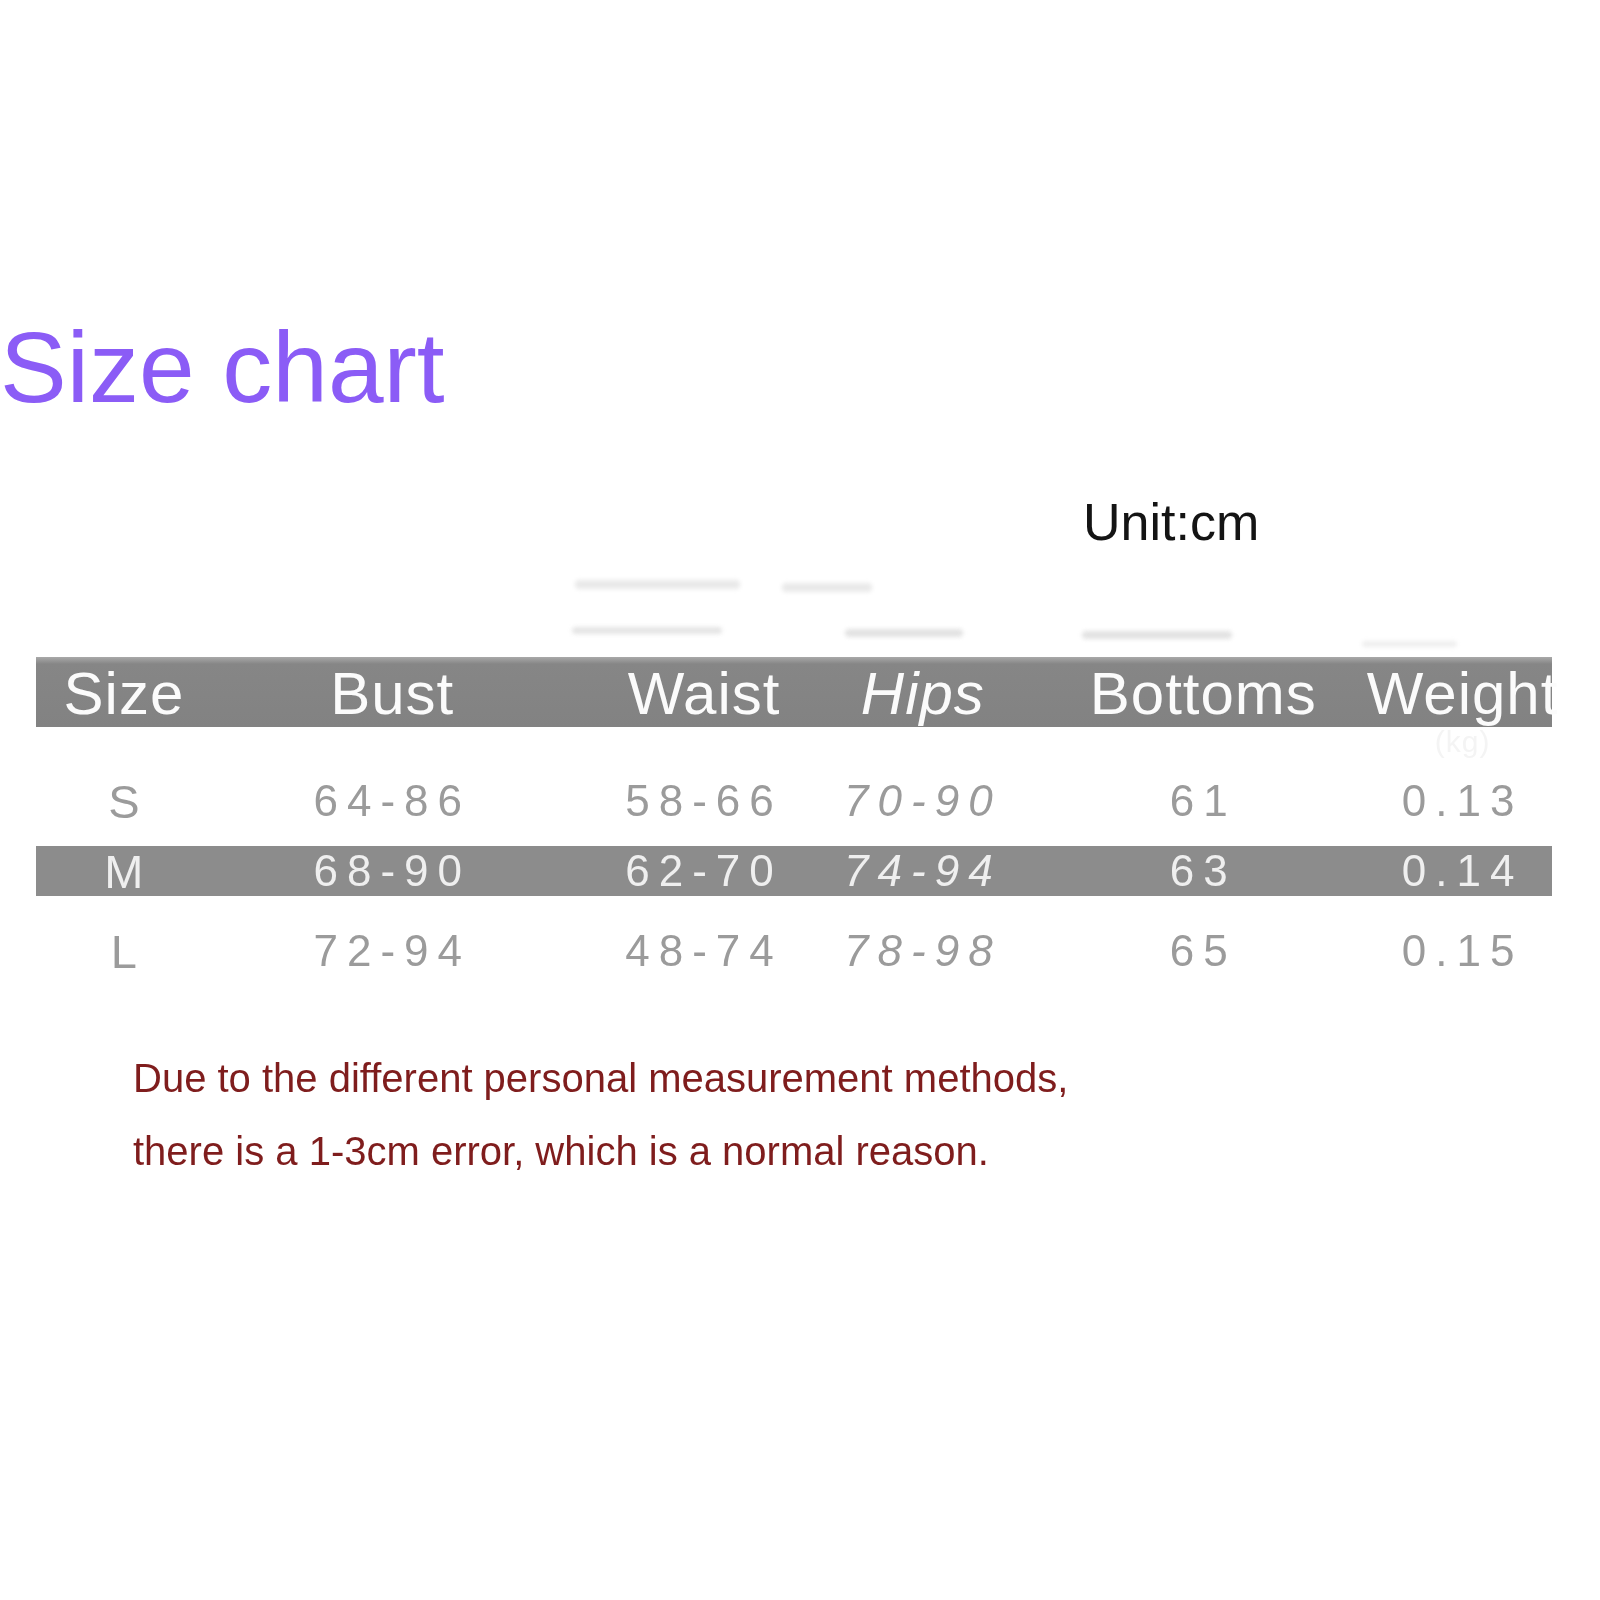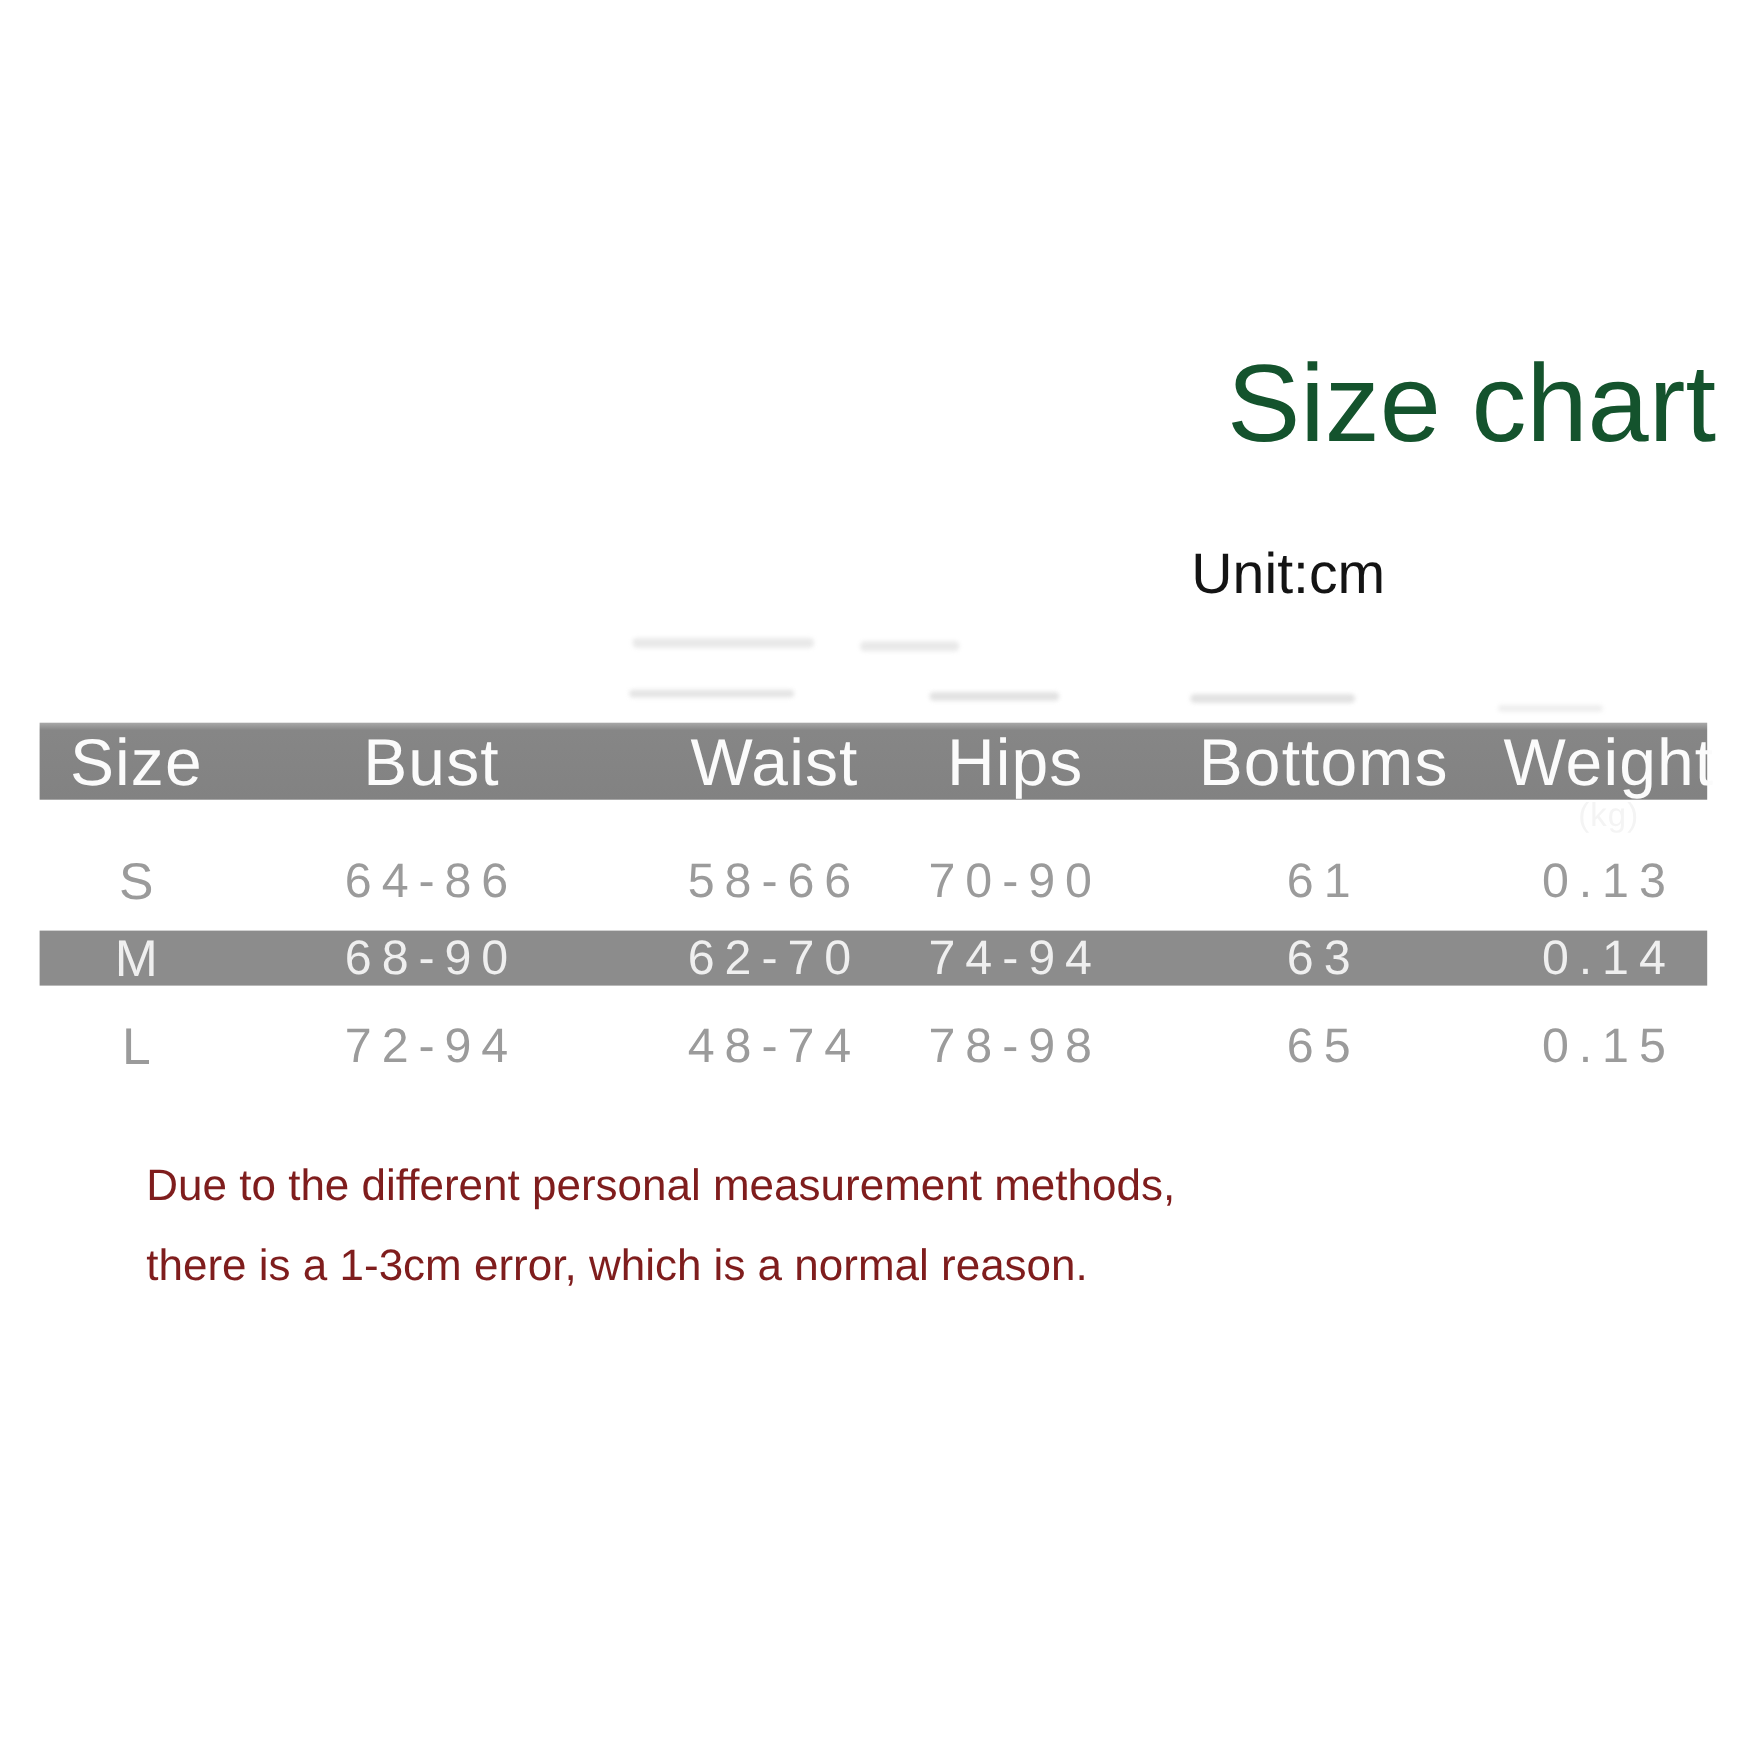--- a/index.html
+++ b/index.html
@@ -6,22 +6,22 @@
   body{
     width:1600px;height:1600px;background:#ffffff;position:relative;overflow:hidden;
     font-family:"Liberation Sans","DejaVu Sans",sans-serif;
     -webkit-font-smoothing:antialiased;
   }
   .canvas{position:absolute;inset:0;}
 
   
   .title{
     position:absolute;top:310px;left:0;width:1600px;
-    text-align:right;padding-right:40px;box-sizing:border-box;
-    font-size:100px;color:#14532d;letter-spacing:0;
+    text-align:left;padding-right:40px;box-sizing:border-box;
+    font-size:100px;color:#8b5cf6;letter-spacing:0;
   }
 
   
   .unit{
     position:absolute;top:492px;left:1083px;
     font-size:52px;color:#141414;
   }
 
   
   .ghost{position:absolute;background:#cfcfcf;opacity:.45;filter:blur(2px);border-radius:4px;}
@@ -39,21 +39,21 @@
     background:linear-gradient(180deg,#a9a9a9 0px,#868686 7px,#828282 100%);
   }
   .rowS{top:755px;height:91px;background:transparent;}
   .rowM{top:846px;height:50px;background:#8c8c8c;}
   .rowL{top:896px;height:98px;background:transparent;}
 
   .cell{position:absolute;transform:translateX(-50%);white-space:nowrap;}
   .c0{left:5.8%;}
   .c1{left:23.5%;}
   .c2{left:40.9%;margin-left:48px;}
-  .c3{left:58.5%;}
+  .c3{left:58.5%;font-style:italic;}
   .c4{left:77.0%;}
   .c5{left:94.1%;}
 
   .thead .cell{top:5px;font-size:60px;line-height:64px;color:#fbfbfb;letter-spacing:1px;}
   .kg{display:block;font-size:30px;line-height:32px;letter-spacing:1px;color:#f4f4f4;text-align:center;margin-top:0;}
 
   .rowS .cell,.rowL .cell,.rowM .cell{
     top:50%;transform:translate(-50%,-50%);
     font-size:44px;letter-spacing:9px;color:#9b9b9b;
   }

